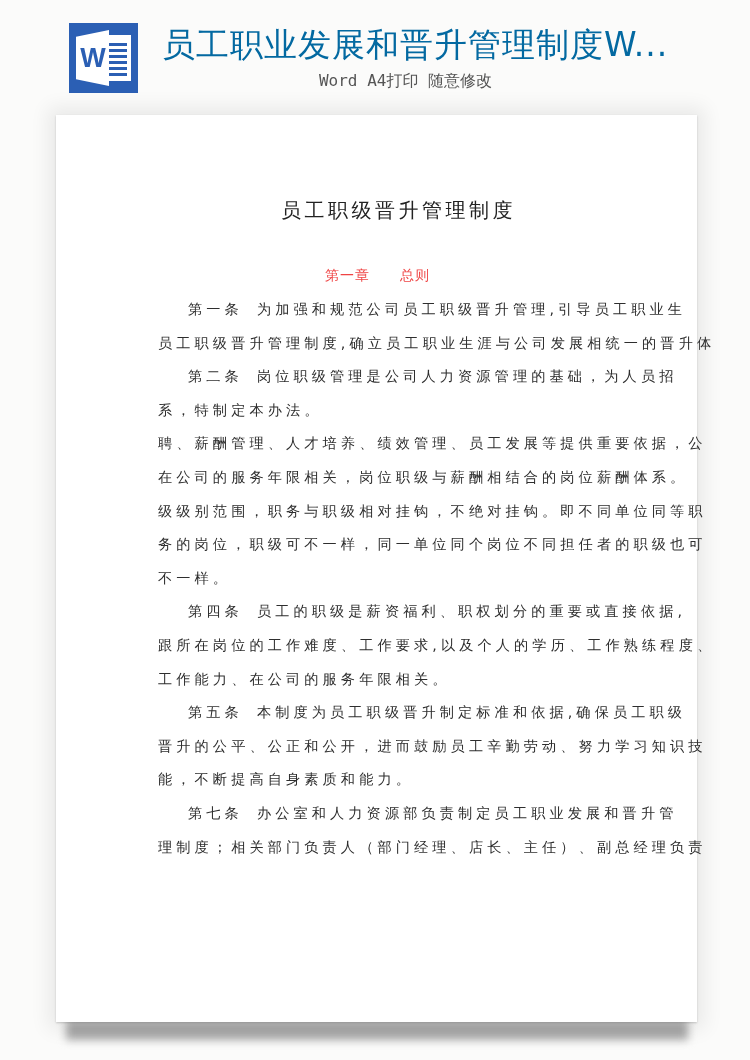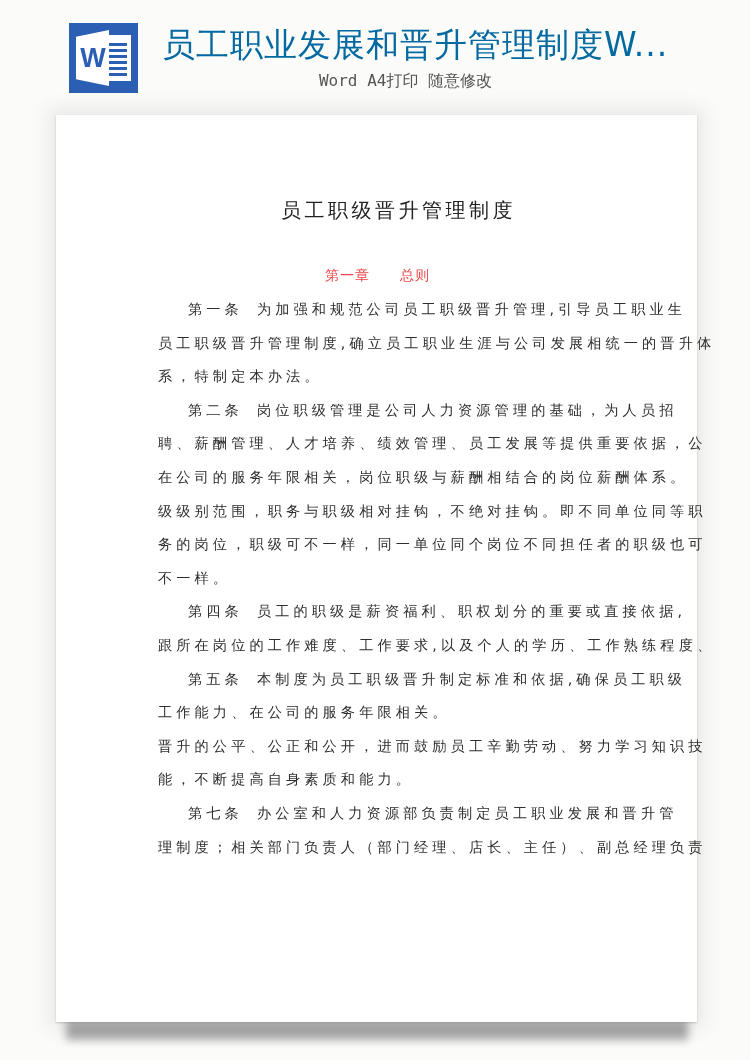--- a/index.html
+++ b/index.html
@@ -163,35 +163,35 @@
   <div class="doc-title">员工职级晋升管理制度</div>
 
   <div class="chapter">
     <span>第一章</span><span class="ch-name">总则</span>
   </div>
 
   <div class="body">
 
     <div class="line-text first"><span class="article-label">第一条</span><span>为加强和规范公司员工职级晋升管理,引导员工职业生</span></div>
     <div class="line-text">员工职级晋升管理制度,确立员工职业生涯与公司发展相统一的晋升体</div>
+    <div class="line-text first"><span class="article-label">第二条</span><span>岗位职级管理是公司人力资源管理的基础，为人员招</span></div>
+
     <div class="line-text">系，特制定本办法。</div>
-
-    <div class="line-text first"><span class="article-label">第二条</span><span>岗位职级管理是公司人力资源管理的基础，为人员招</span></div>
     <div class="line-text">聘、薪酬管理、人才培养、绩效管理、员工发展等提供重要依据，公</div>
     <div class="line-text">在公司的服务年限相关，岗位职级与薪酬相结合的岗位薪酬体系。</div>
 
     <div class="line-text">级级别范围，职务与职级相对挂钩，不绝对挂钩。即不同单位同等职</div>
     <div class="line-text">务的岗位，职级可不一样，同一单位同个岗位不同担任者的职级也可</div>
     <div class="line-text">不一样。</div>
 
     <div class="line-text first"><span class="article-label">第四条</span><span>员工的职级是薪资福利、职权划分的重要或直接依据,</span></div>
     <div class="line-text">跟所在岗位的工作难度、工作要求,以及个人的学历、工作熟练程度、</div>
+    <div class="line-text">工作能力、在公司的服务年限相关。</div>
+
     <div class="line-text first"><span class="article-label">第五条</span><span>本制度为员工职级晋升制定标准和依据,确保员工职级</span></div>
-
-    <div class="line-text">工作能力、在公司的服务年限相关。</div>
     <div class="line-text">晋升的公平、公正和公开，进而鼓励员工辛勤劳动、努力学习知识技</div>
     <div class="line-text">能，不断提高自身素质和能力。</div>
 
 
     <div class="line-text first"><span class="article-label">第七条</span><span>办公室和人力资源部负责制定员工职业发展和晋升管</span></div>
     <div class="line-text">理制度；相关部门负责人（部门经理、店长、主任）、副总经理负责</div>
   </div>
 </div>
 
 </body></html>

